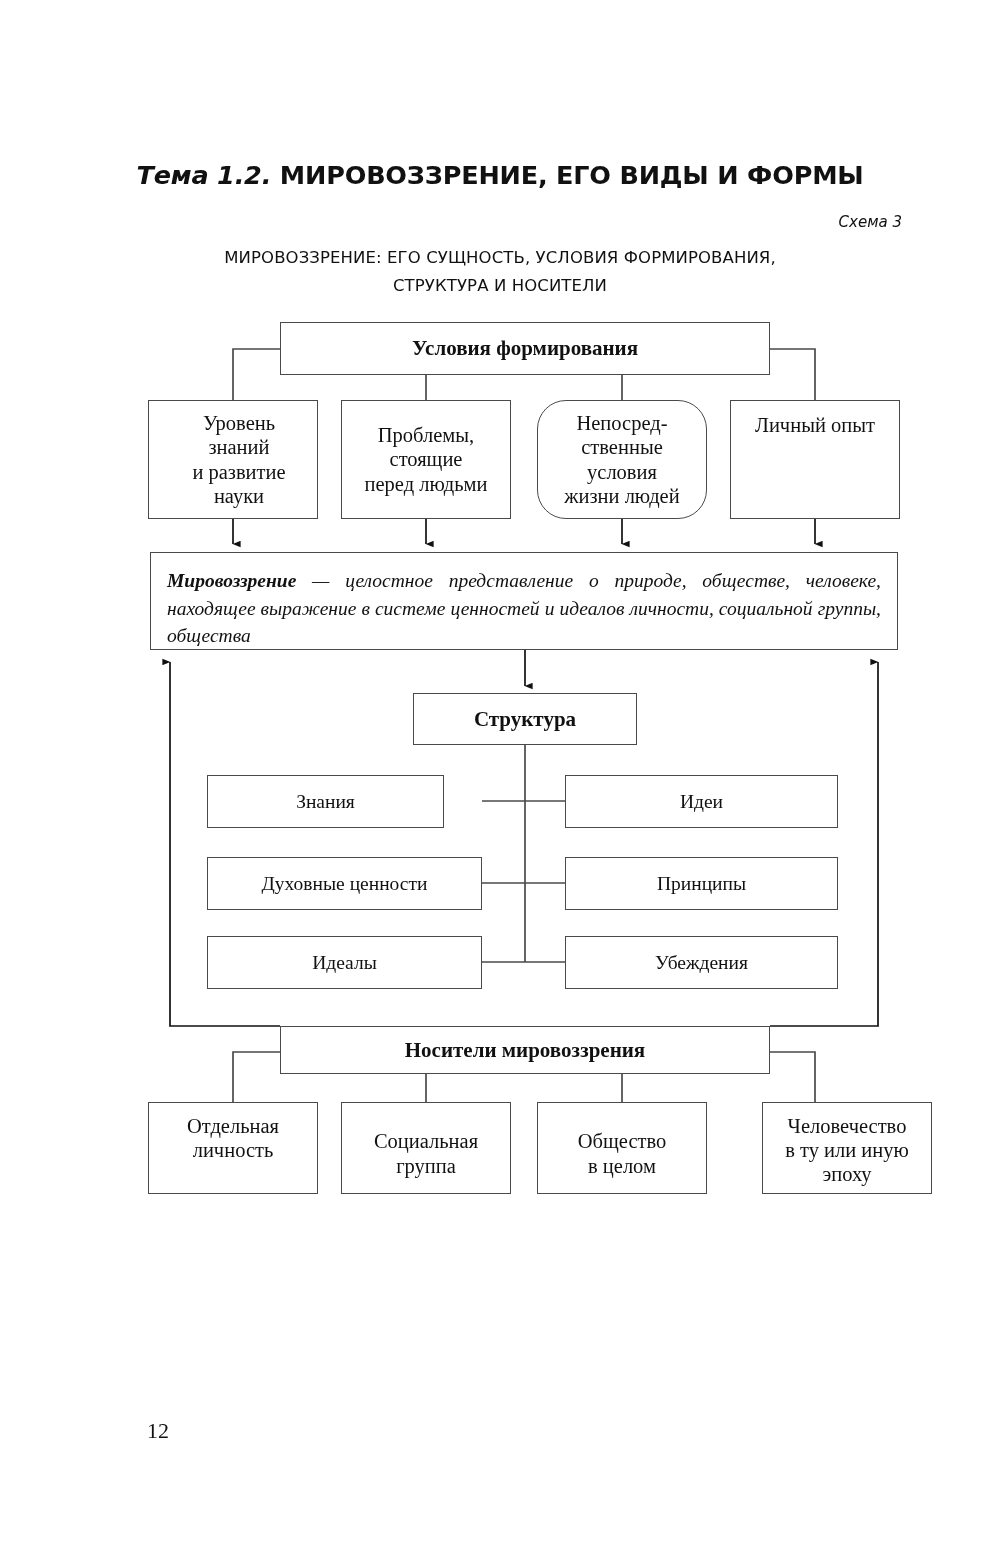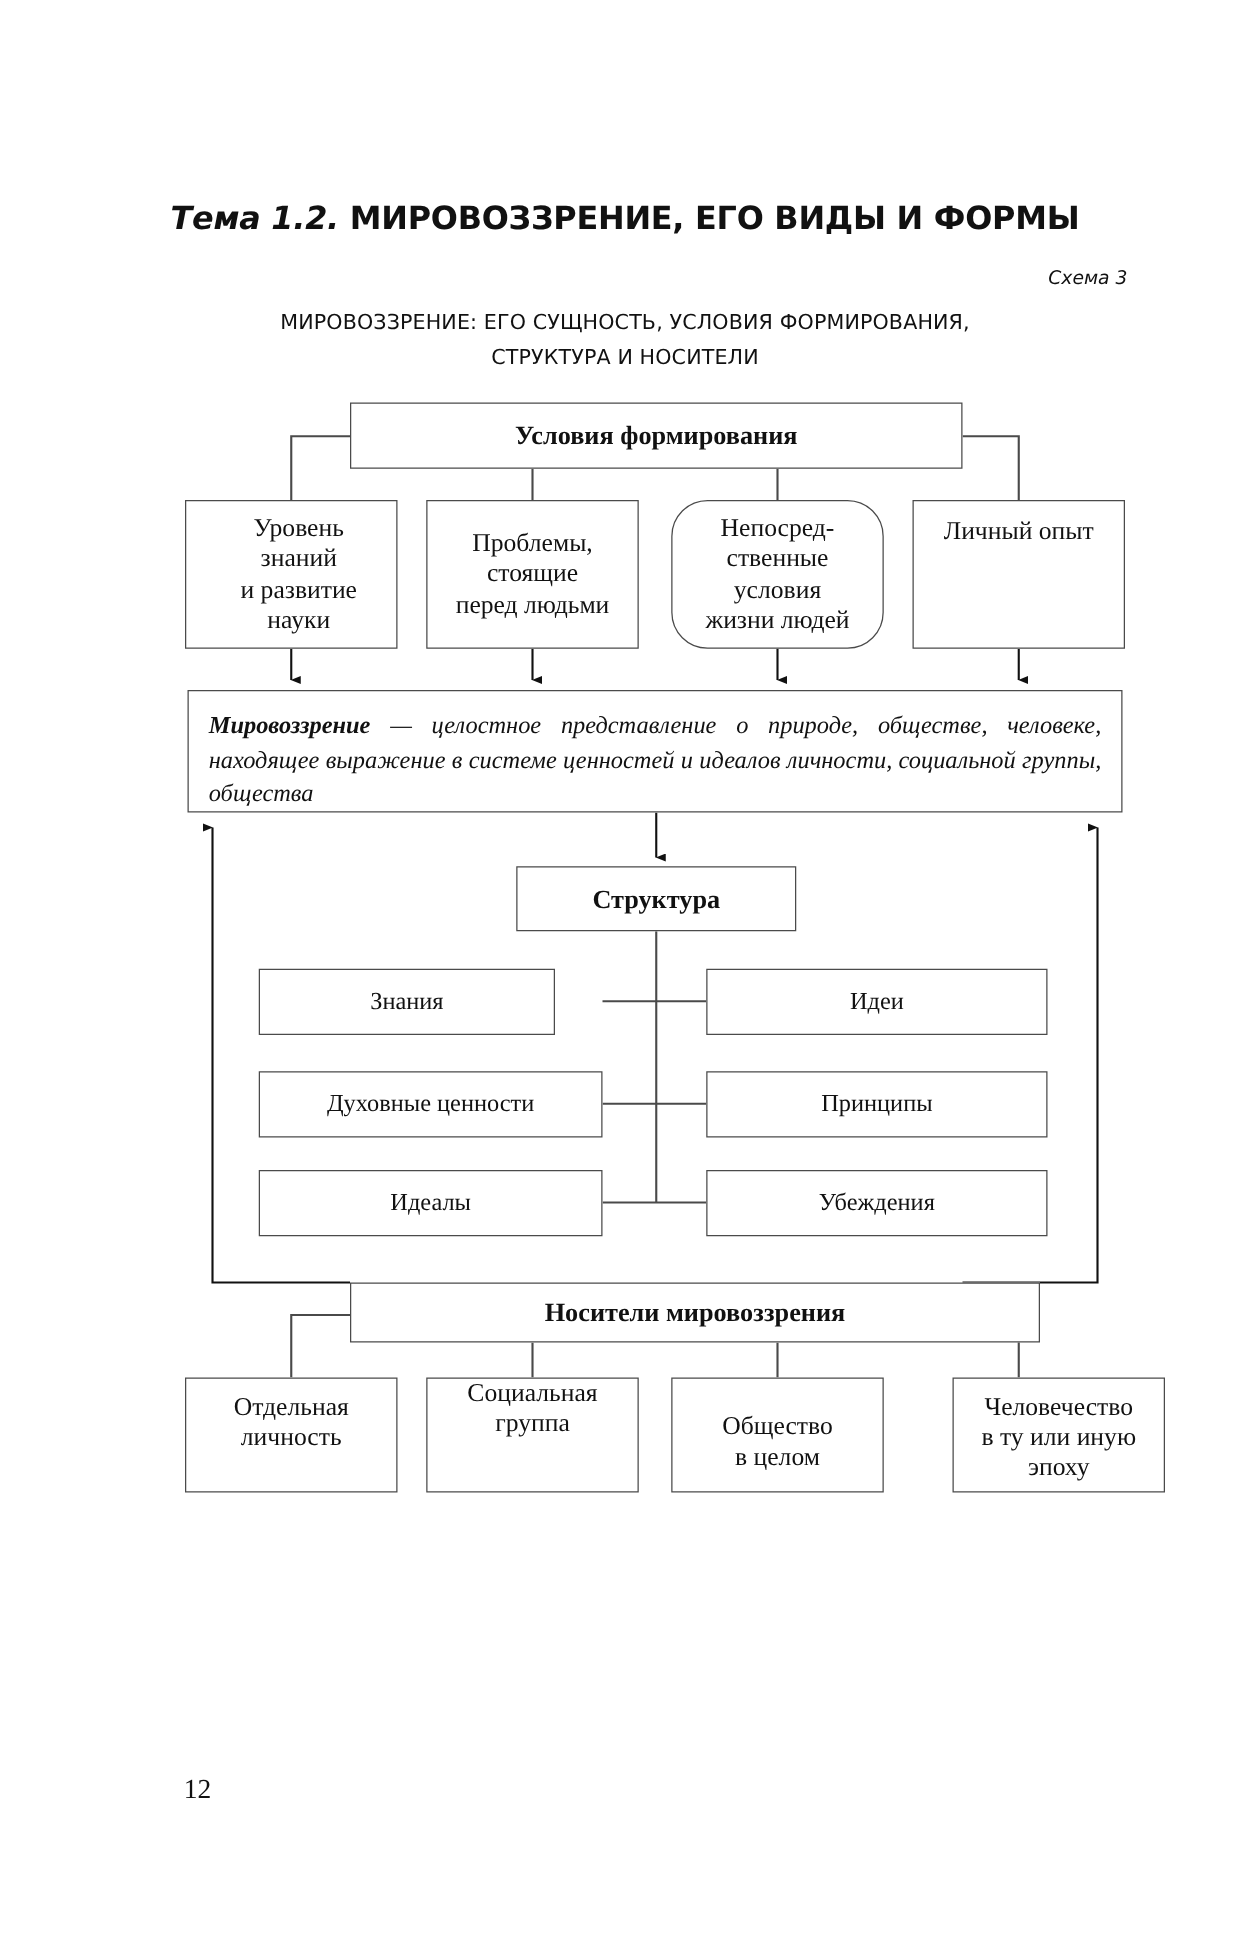--- a/index.html
+++ b/index.html
@@ -248,32 +248,32 @@
   <div class="node node-small" style="left:565px; top:775px; width:273px; height:53px;">
     <span class="txt">Идеи</span>
   </div>
   <div class="node node-small" style="left:565px; top:857px; width:273px; height:53px;">
     <span class="txt">Принципы</span>
   </div>
   <div class="node node-small" style="left:565px; top:936px; width:273px; height:53px;">
     <span class="txt">Убеждения</span>
   </div>
 
-  <div class="node node-header" style="left:280px; top:1026px; width:552px; height:48px;">
+  <div class="node node-header" style="left:280px; top:1026px; width:490px; height:48px;">
     <span class="txt">Носители мировоззрения</span>
   </div>
 
   <div class="node node-plain" style="left:148px; top:1102px; width:170px; height:92px; align-items:flex-start; padding-top:11px;">
     <span class="txt">
       <span>Отдельная</span><br>
       <span>личность</span>
     </span>
   </div>
 
-  <div class="node node-plain" style="left:341px; top:1102px; width:170px; height:92px; align-items:flex-start; ">
+  <div class="node node-plain" style="left:341px; top:1102px; width:170px; height:92px; align-items:center; padding-top:11px;">
     <span class="txt">
       <span>Социальная</span><br>
       <span>группа</span>
     </span>
   </div>
 
   <div class="node node-plain" style="left:537px; top:1102px; width:170px; height:92px; align-items:center; padding-top:11px;">
     <span class="txt">
       <span>Общество</span><br>
       <span>в целом</span>

